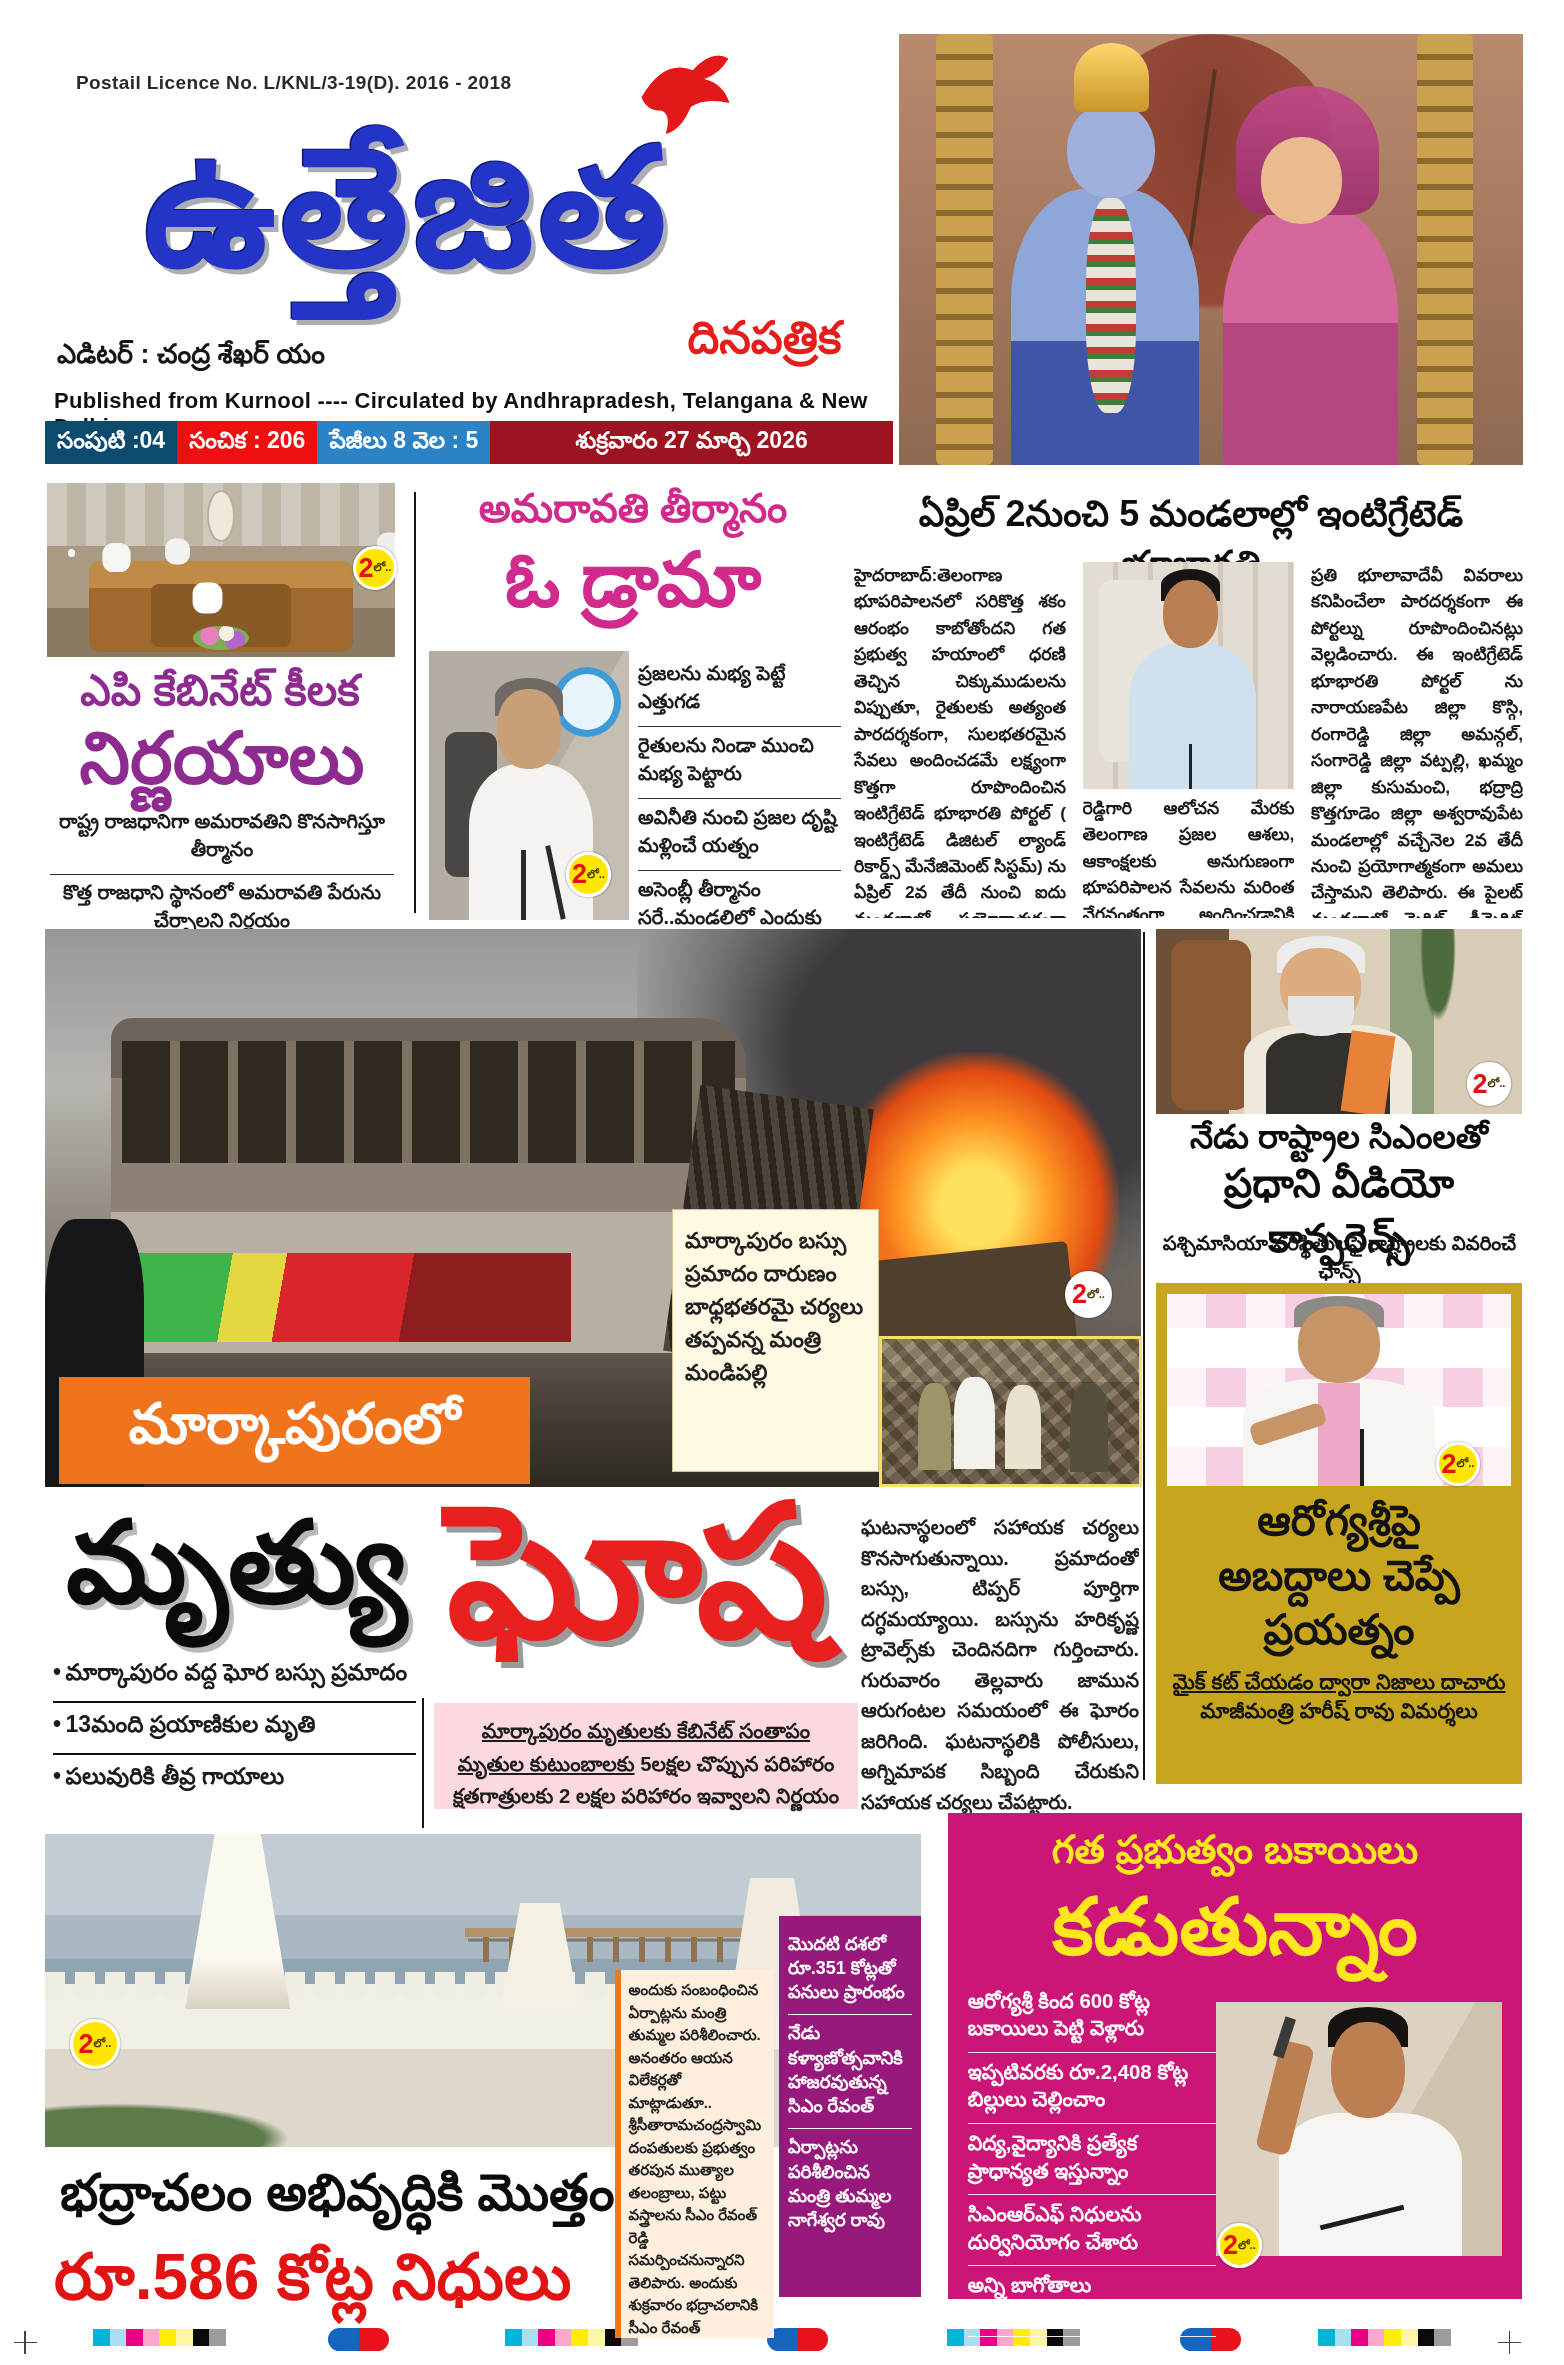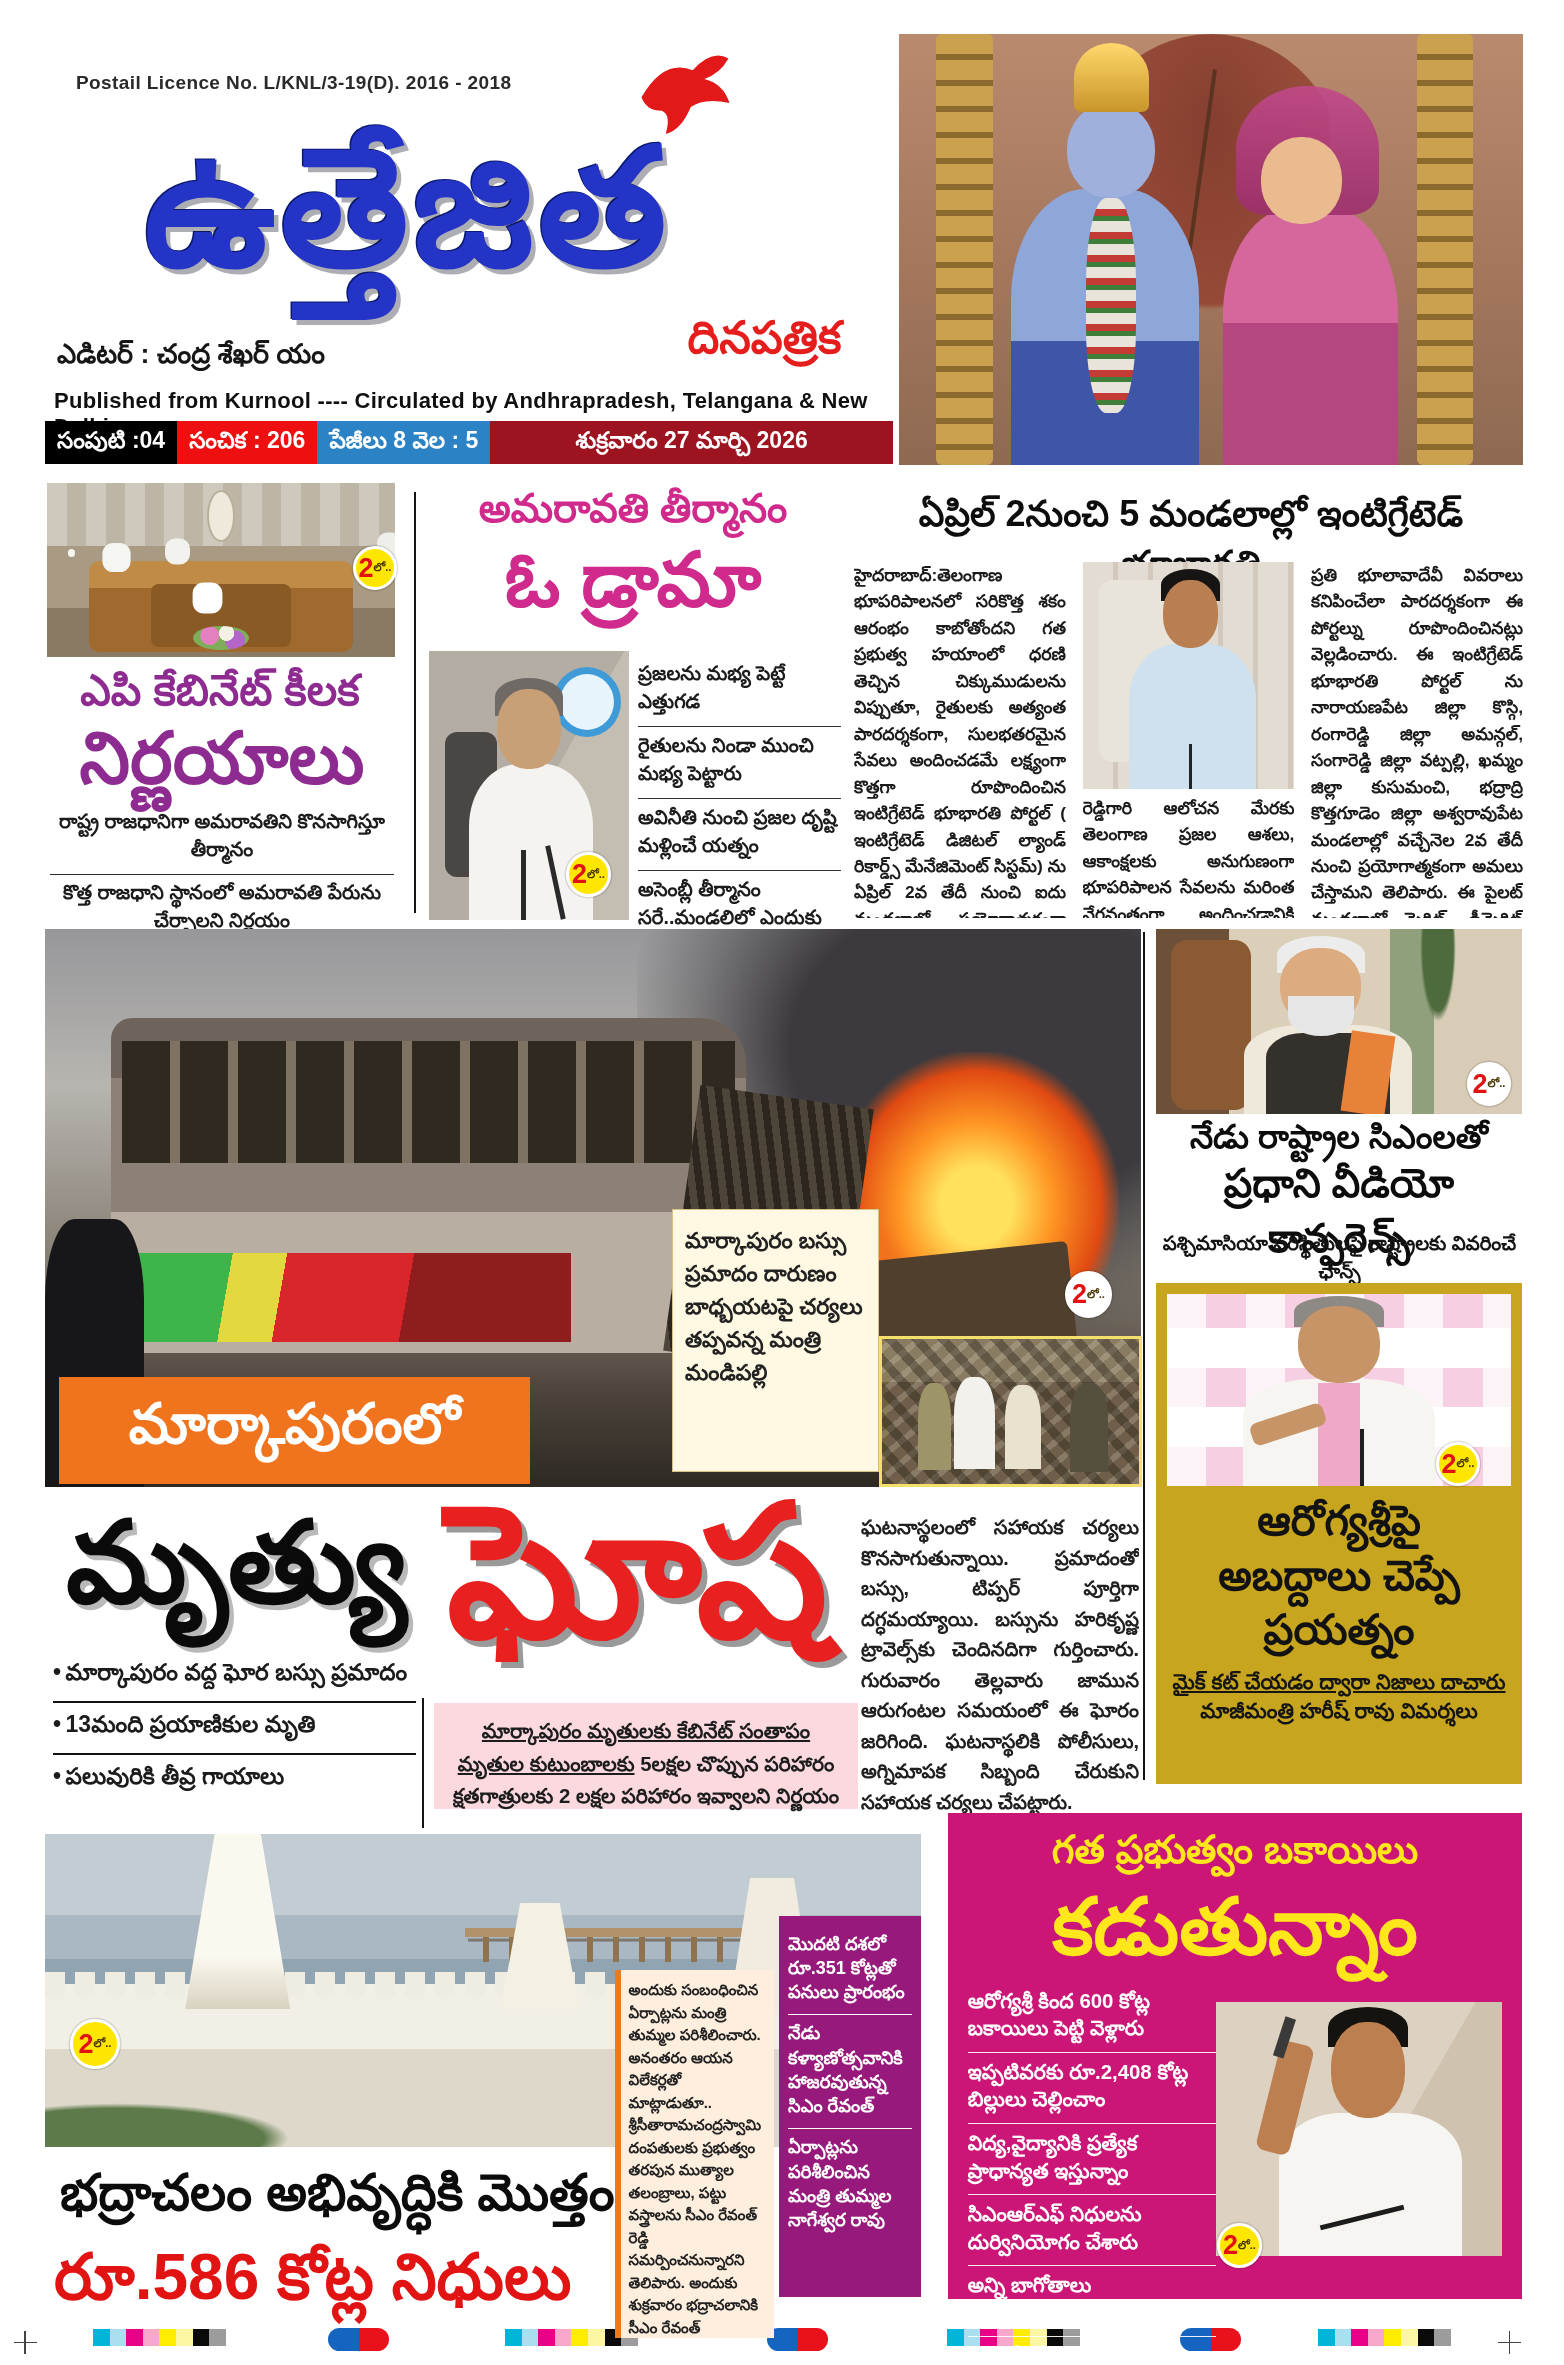--- a/index.html
+++ b/index.html
@@ -10,21 +10,21 @@
 
   
   .license { left:76px; top:72px; width:575px; font-size:19px; font-weight:bold; color:#2a2a2a; letter-spacing:0.4px; }
   .logo-main { left:144px; top:83px; width:726px; height:257px; font-size:165px; line-height:250px;
     font-weight:900; color:#2334c6; text-shadow:4.5px 4.5px 0 rgba(20,20,40,.35), -1.5px -1.5px 0 #0a1a6e; letter-spacing:4.5px; white-space:nowrap; }
   .editor-line { left:57px; top:339px; width:454px; font-size:27px; font-weight:bold; color:#161616; }
   .daily-label { left:655px; top:312px; width:219px; font-size:45px; font-weight:900; color:#e51d1d; text-align:center; }
   .published-line { left:54px; top:388px; width:840px; font-size:22px; font-weight:900; color:#101010; letter-spacing:0.3px; }
   .info-bar { left:45px; top:421px; width:848px; height:43px; background:#9d1320; display:flex; align-items:stretch; }
   .info-bar .seg { display:flex; align-items:center; padding:0 12px; color:#fff; font-weight:900; font-size:23px; white-space:nowrap; }
-  .seg-vol { background:#000000; }
+  .seg-vol { background:#0c4a6e; }
   .seg-issue { background:#ee1010; }
   .seg-pages { background:#2b82c4; }
   .seg-date { flex:1; justify-content:center; font-size:25px; }
 
   
   .ph { position:absolute; overflow:hidden; }
   .ph > div { position:absolute; }
 
   .ph-deity { background:linear-gradient(180deg,#b98a6e 0%,#a4765d 55%,#8e6a52 100%); }
   .ph-deity .arch { left:28%; top:0; width:44%; height:70%; border-radius:50% 50% 0 0; background:radial-gradient(ellipse at 50% 30%, #7a2d22 0%, #93402f 60%, transparent 62%); opacity:.8; }
@@ -307,21 +307,21 @@
       <div class="fire2"></div>
     <div class="shell"></div>
       <div class="windows"></div>
       <div class="stripe"></div>
     <div class="wreck"></div>
       <div class="tipper"></div>
       <div class="helmet"></div>
       <div class="person"></div>
   </div>
   <div class="abs banner">మార్కాపురంలో</div>
-  <div class="abs cap-box">మార్కాపురం బస్సు ప్రమాదం దారుణం బాధ్బయటపై చర్యలు తప్పవన్న మంత్రి మండిపల్లి</div>
+  <div class="abs cap-box">మార్కాపురం బస్సు ప్రమాదం దారుణం బాధ్లభతరమై చర్యలు తప్పవన్న మంత్రి మండిపల్లి</div>
   <div class="badge white" style="left:1065px; top:1271px; width:47px; height:47px;">
     <span class="b1">2</span>
       <span class="b2">లో..</span>
   </div>
   <div class="ph ph-officials inset">
     <div class="debris"></div>
       <div class="f2"></div>
       <div class="f1"></div>
       <div class="f3"></div>
       <div class="f4"></div>

